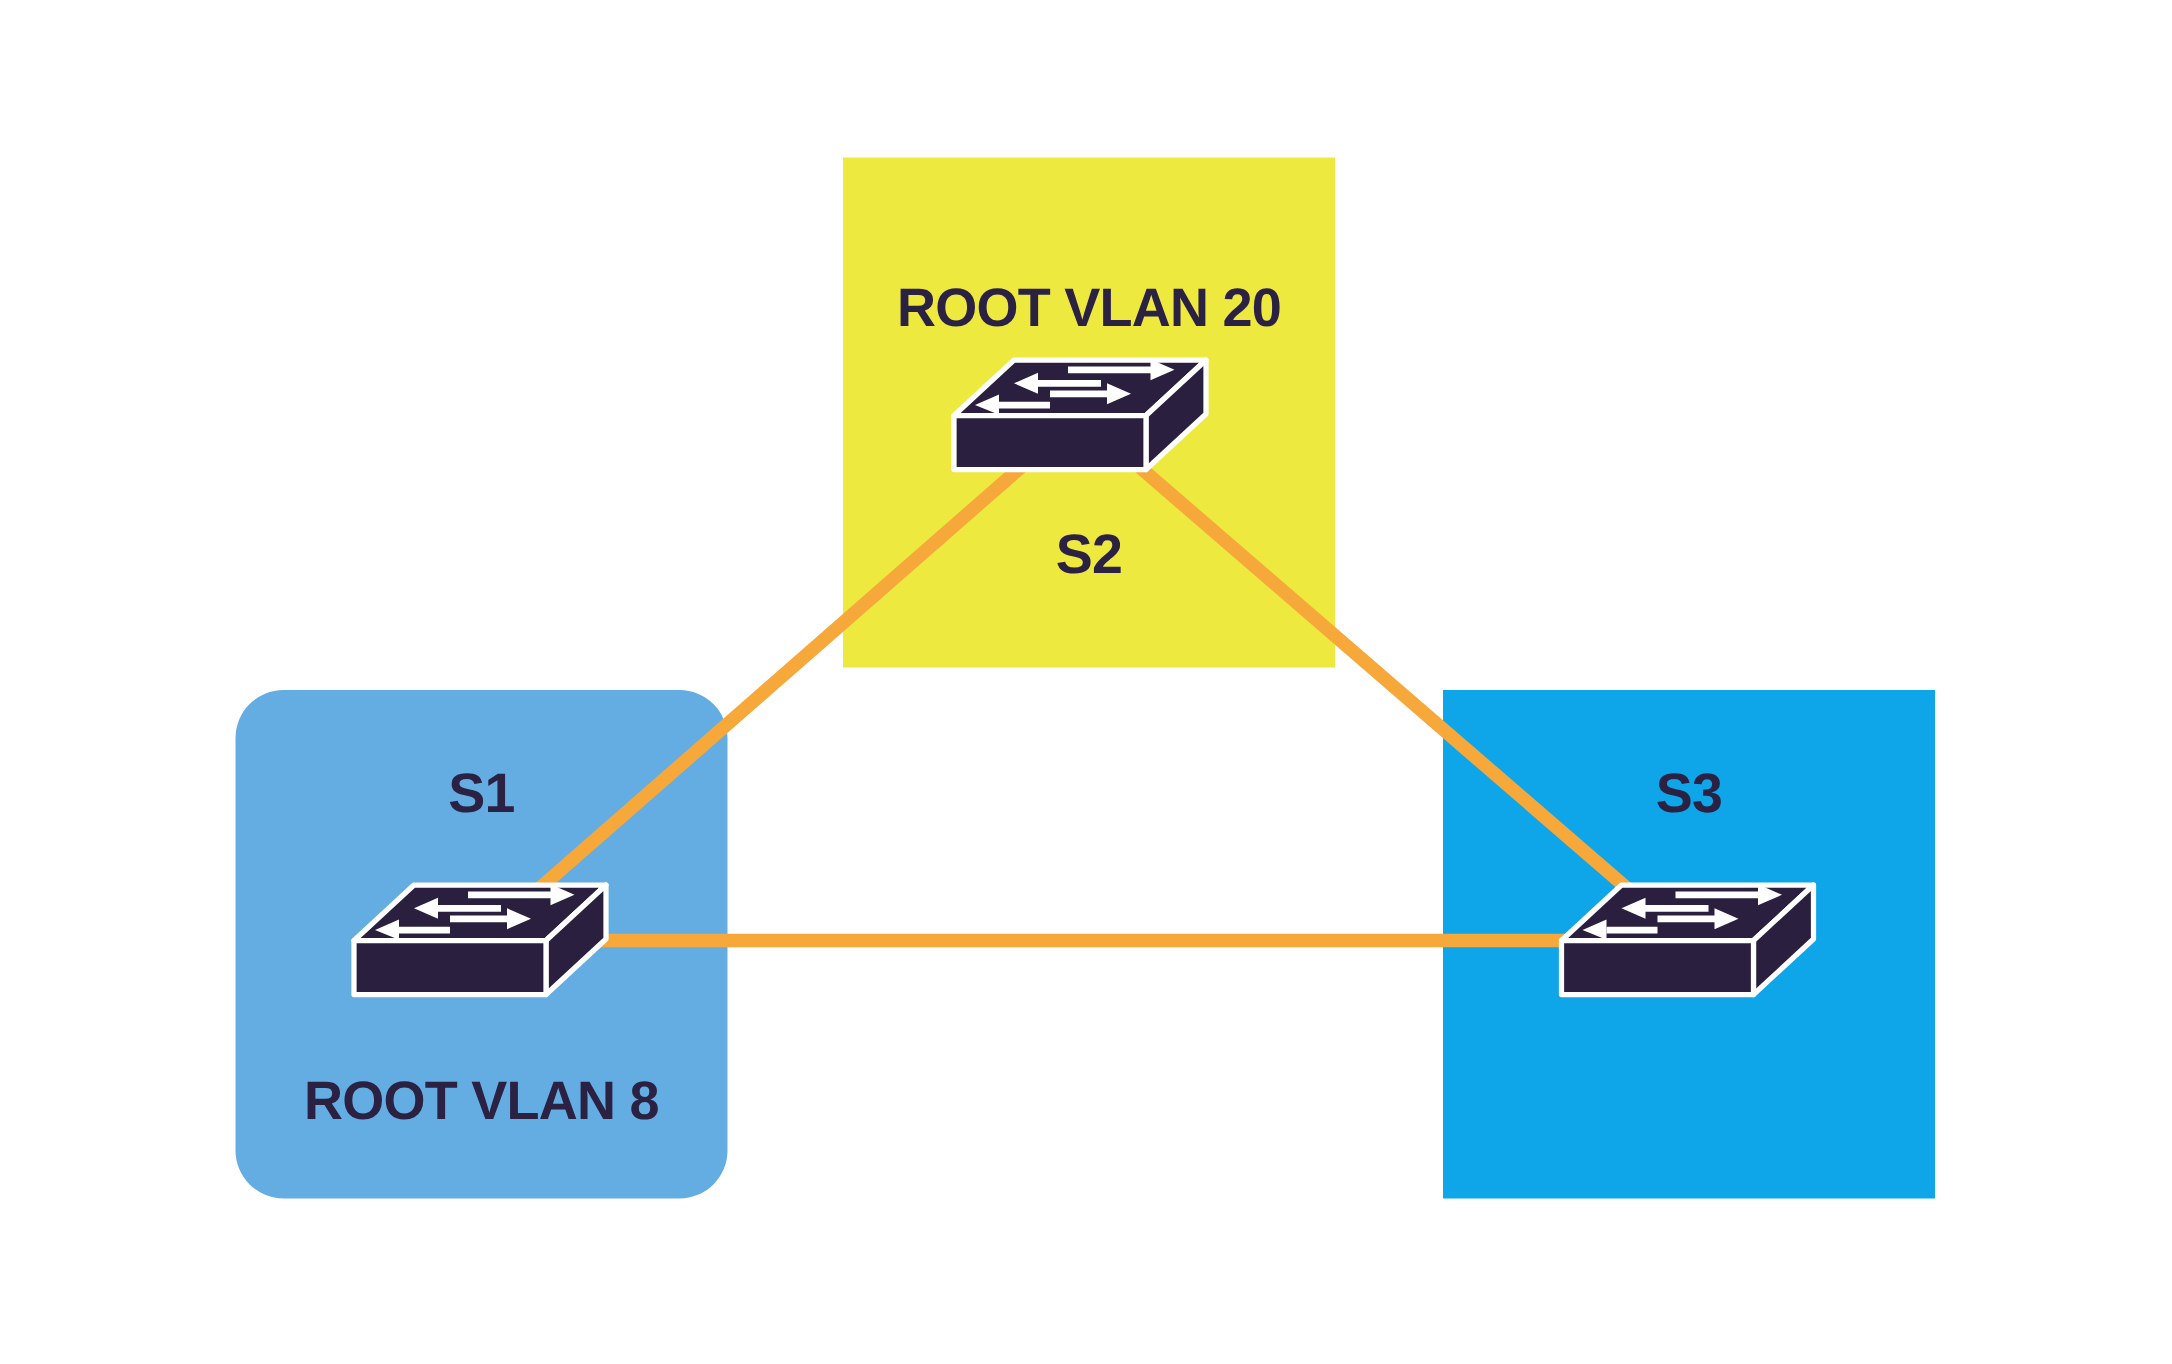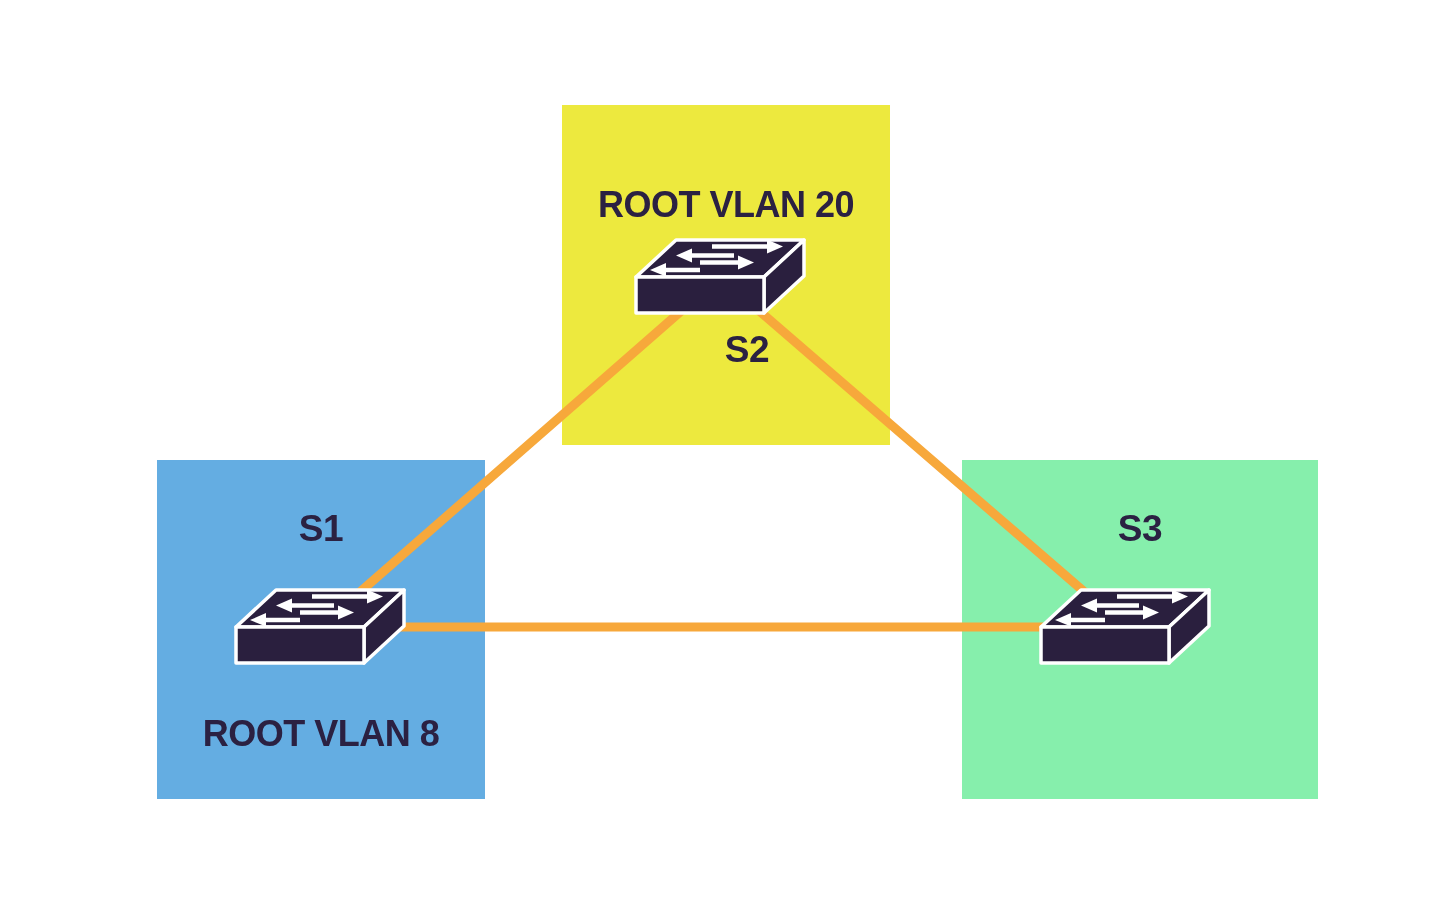--- a/index.html
+++ b/index.html
@@ -5,42 +5,42 @@
   html, body { margin: 0; padding: 0; background: #ffffff; }
   #canvas {
     position: relative;
     width: 1448px;
     height: 909px;
     background: #ffffff;
     overflow: hidden;
     font-family: "Liberation Sans", sans-serif;
   }
   .vlan-box { position: absolute; z-index: 1; }
-  #box-vlan10 { left: 157px; top: 460px; width: 328px; height: 339px; background: #64ADE2; }
+  #box-vlan10 { left: 157px; top: 460px; width: 328px; height: 339px; background: #64ADE2; border-radius: 32px; }
   #box-vlan20 { left: 562px; top: 105px; width: 328px; height: 340px; background: #EDE93E; }
-  #box-vlan30 { left: 962px; top: 460px; width: 328px; height: 339px; background: #86efac; padding-left: 28px; }
+  #box-vlan30 { left: 962px; top: 460px; width: 328px; height: 339px; background: #0ea5e9; }
 
   .vlan-label, .switch-label {
     position: absolute;
     left: 0;
     width: 100%;
     text-align: center;
     font-weight: 700;
     color: #2B2142;
     letter-spacing: -0.5px;
     line-height: 1;
     white-space: nowrap;
   }
   .vlan-label { font-size: 36px; }
   .switch-label { font-size: 37px; }
 
   .label-top     { top: 42px; margin-top: 40px;  }   
   .label-bottom  { top: 256px; }   
   .swlabel-top   { top: 50px;  }   
-  .swlabel-lower { top: 226px; margin-left: 21px; }   
+  .swlabel-lower { top: 246px; }   
 
   #links {
     position: absolute;
     left: 0; top: 0;
     z-index: 2;
     pointer-events: none;
   }
   .switch-icon {
     position: absolute;
     width: 180px;

